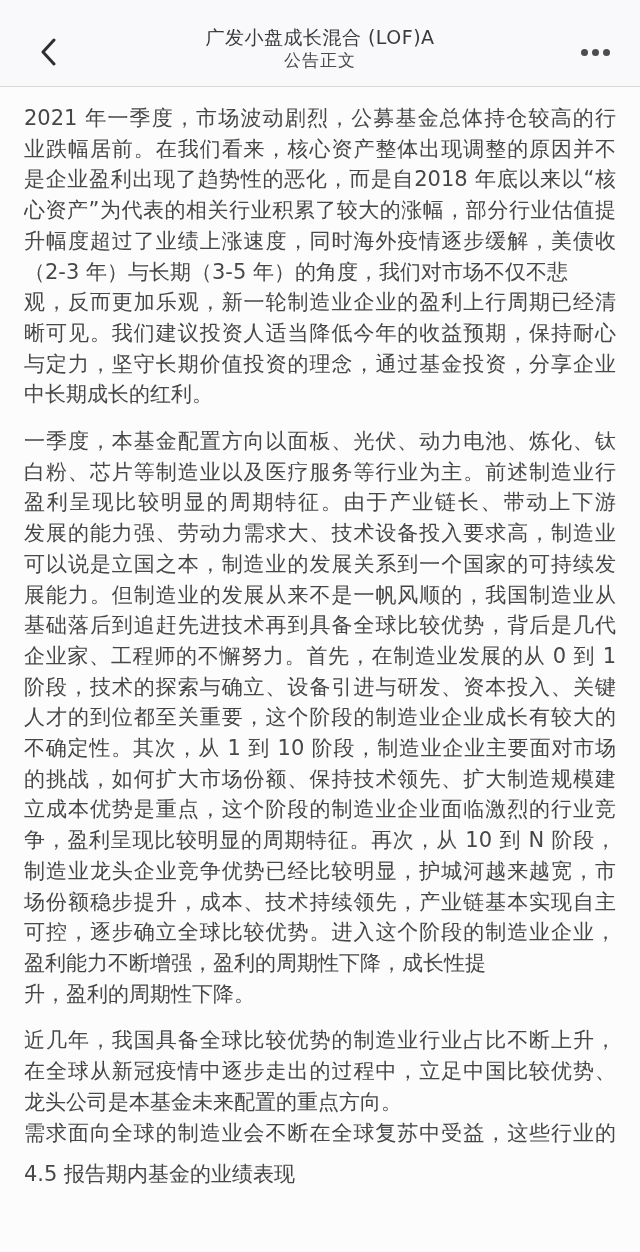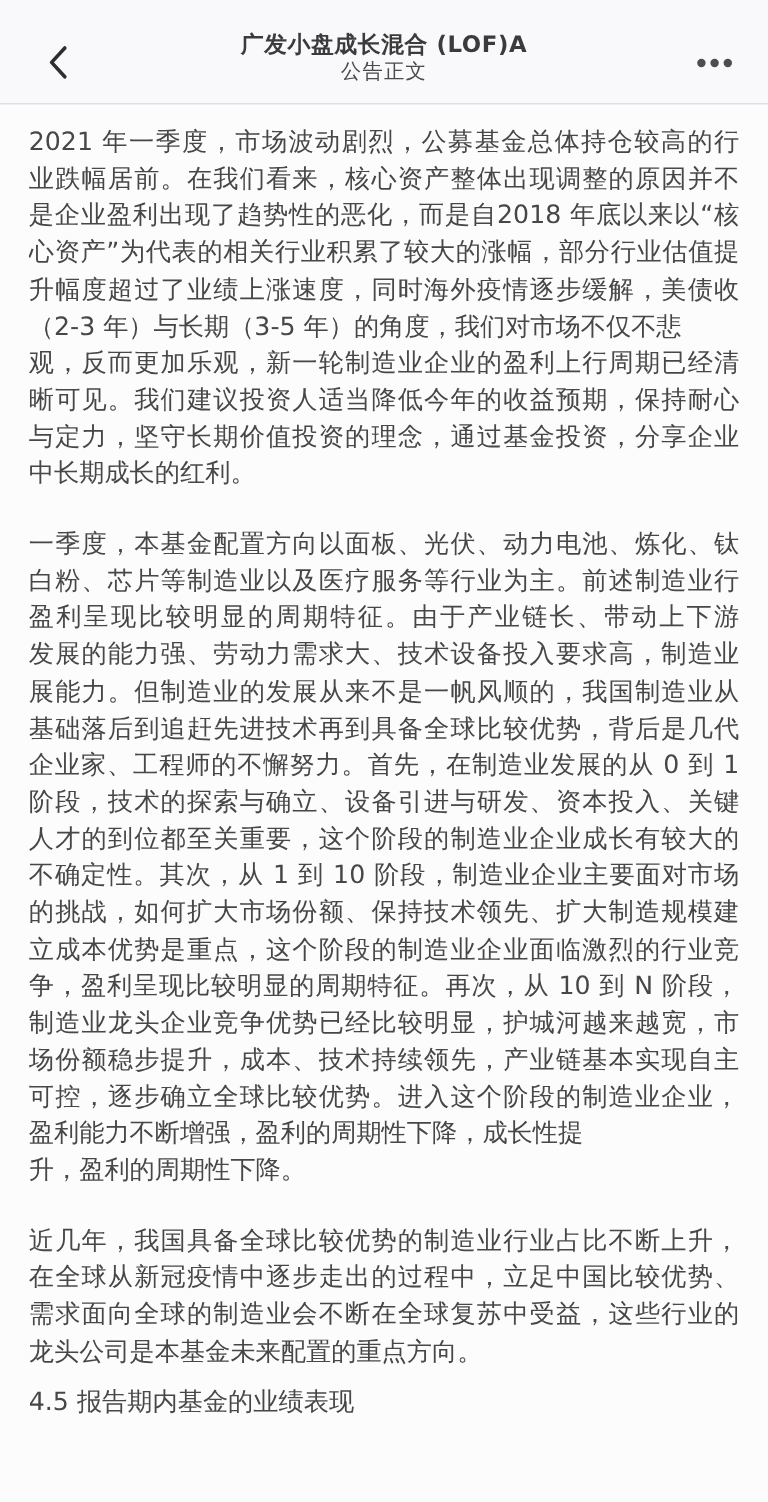--- a/index.html
+++ b/index.html
@@ -17,21 +17,21 @@
     height: 87px;
     box-sizing: border-box;
     background: #f9f8fa;
     border-bottom: 1px solid #d9d9d9;
     text-align: center;
   }
   .titles { padding-top: 25px; }
   .title {
     font-size: 19px;
     line-height: 25px;
-    font-weight: 700;
+    font-weight: 400;
     color: #3b3b3b;
     letter-spacing: 0.5px;
   }
   .subtitle {
     font-size: 17px;
     line-height: 21px;
     font-weight: 400;
     color: #4a4a4a;
     letter-spacing: 1px;
   }
@@ -84,21 +84,21 @@
     text-align: justify;
     text-align-last: justify;
     overflow: hidden;
     white-space: nowrap;
     
   }
   .line.end {
     text-align: left;
     text-align-last: left;
   }
-  .para { margin-top: 28px; }
+  .para { margin-top: 16px; }
   #paras .para:first-child { margin-top: 4px; }
   .heading { margin-top: 11px; }
 </style>
 </head>
 <body>
 
 <div class="page">
 
   <div class="speck-l"></div>
   <div class="speck-r"></div>
@@ -136,38 +136,39 @@
           <div class="line">观，反而更加乐观，新一轮制造业企业的盈利上行周期已经清</div>
           <div class="line">晰可见。我们建议投资人适当降低今年的收益预期，保持耐心</div>
           <div class="line">与定力，坚守长期价值投资的理念，通过基金投资，分享企业</div>
           <div class="line end">中长期成长的红利。</div>
         </div>
         <div class="para">
           <div class="line">一季度，本基金配置方向以面板、光伏、动力电池、炼化、钛</div>
           <div class="line">白粉、芯片等制造业以及医疗服务等行业为主。前述制造业行</div>
           <div class="line">盈利呈现比较明显的周期特征。由于产业链长、带动上下游</div>
           <div class="line">发展的能力强、劳动力需求大、技术设备投入要求高，制造业</div>
+          <div class="line">可以说是立国之本，制造业的发展关系到一个国家的可持续发</div>
           <div class="line">展能力。但制造业的发展从来不是一帆风顺的，我国制造业从</div>
           <div class="line">基础落后到追赶先进技术再到具备全球比较优势，背后是几代</div>
           <div class="line">企业家、工程师的不懈努力。首先，在制造业发展的从 0 到 1</div>
           <div class="line">阶段，技术的探索与确立、设备引进与研发、资本投入、关键</div>
           <div class="line">人才的到位都至关重要，这个阶段的制造业企业成长有较大的</div>
           <div class="line">不确定性。其次，从 1 到 10 阶段，制造业企业主要面对市场</div>
           <div class="line">的挑战，如何扩大市场份额、保持技术领先、扩大制造规模建</div>
           <div class="line">立成本优势是重点，这个阶段的制造业企业面临激烈的行业竞</div>
           <div class="line">争，盈利呈现比较明显的周期特征。再次，从 10 到 N 阶段，</div>
           <div class="line">制造业龙头企业竞争优势已经比较明显，护城河越来越宽，市</div>
           <div class="line">场份额稳步提升，成本、技术持续领先，产业链基本实现自主</div>
           <div class="line">可控，逐步确立全球比较优势。进入这个阶段的制造业企业，</div>
           <div class="line end">盈利能力不断增强，盈利的周期性下降，成长性提</div>
           <div class="line end">升，盈利的周期性下降。</div>
         </div>
         <div class="para">
           <div class="line">近几年，我国具备全球比较优势的制造业行业占比不断上升，</div>
           <div class="line">在全球从新冠疫情中逐步走出的过程中，立足中国比较优势、</div>
+          <div class="line end">龙头公司是本基金未来配置的重点方向。</div>
           <div class="line">需求面向全球的制造业会不断在全球复苏中受益，这些行业的</div>
-          <div class="line end">龙头公司是本基金未来配置的重点方向。</div>
         </div>
       </div>
     <div class="line end heading">4.5 报告期内基金的业绩表现</div>
   </main>
 
 </div>
 
 </body></html>

